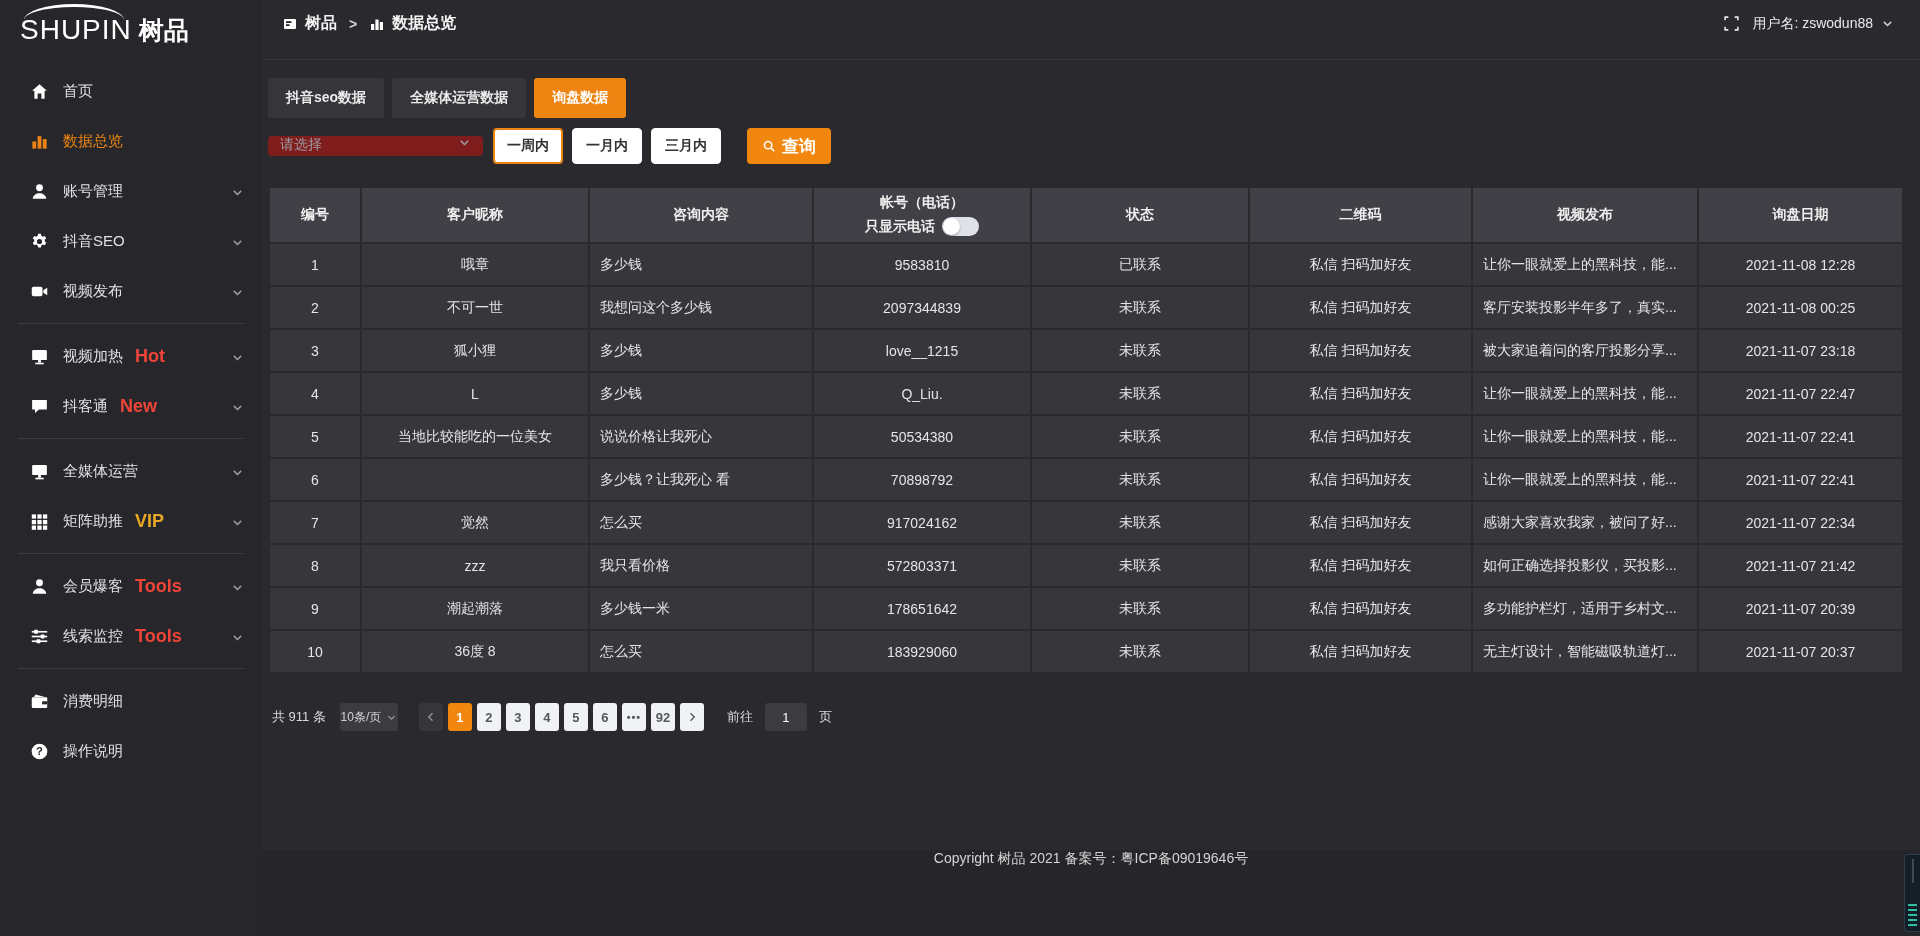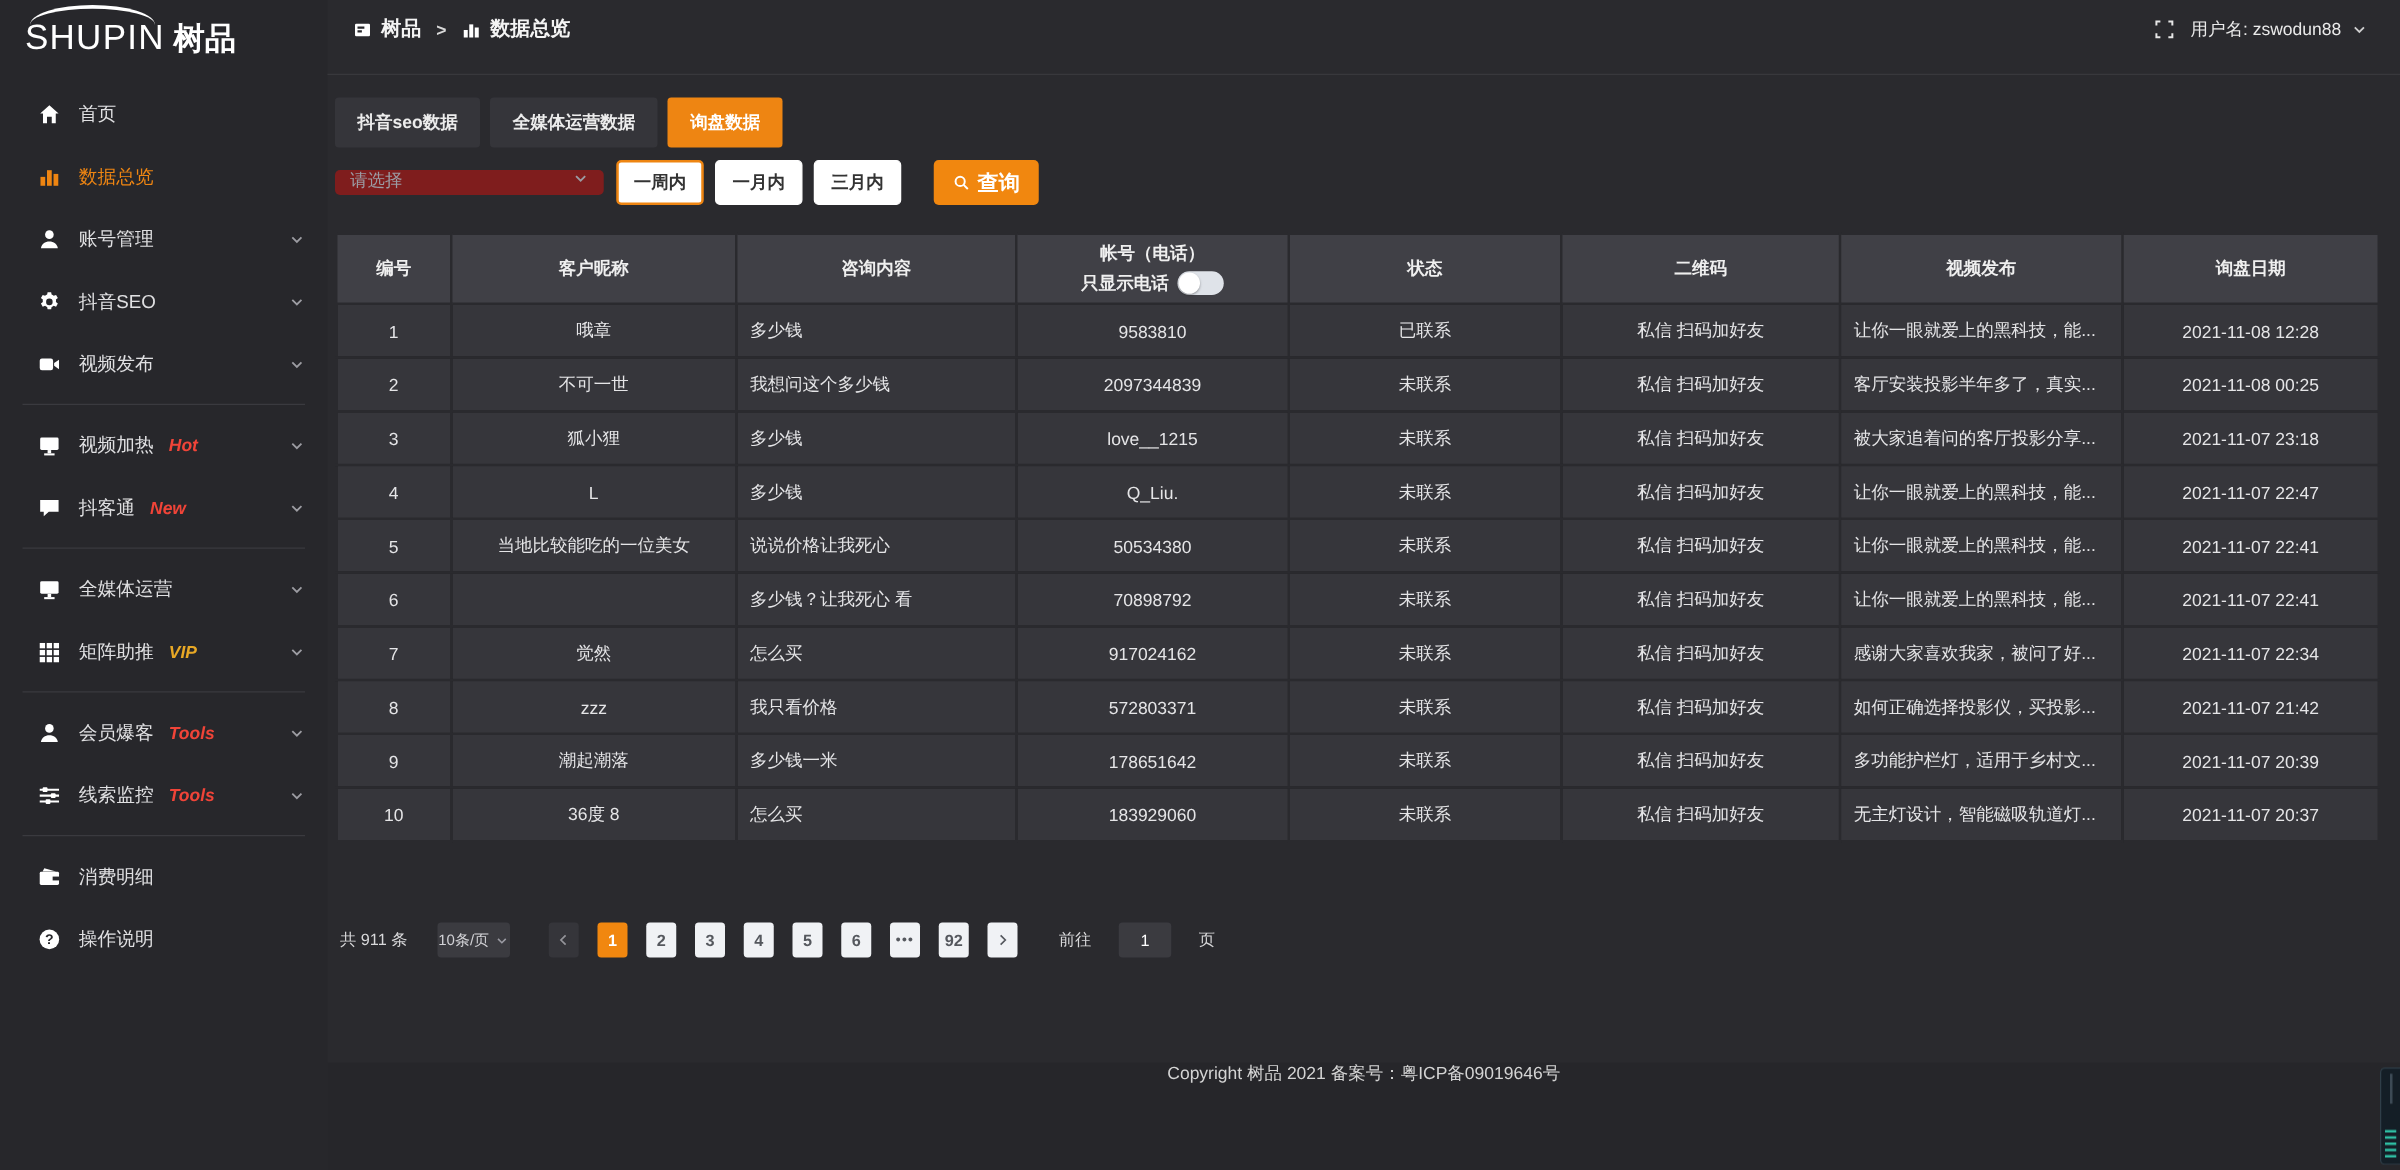--- a/index.html
+++ b/index.html
@@ -20,21 +20,21 @@
   .logo{position:relative;height:54px;padding:8px 0 0 20px;cursor:pointer;white-space:nowrap}
   .logo-arc{position:absolute;top:4px;left:24px;width:100px;height:16px;
     border-top:3px solid #fff;border-radius:50% 50% 0 0 / 100% 100% 0 0}
   .logo-latin{font-size:28px;font-weight:normal;letter-spacing:1px;color:#fff;line-height:44px}
   .logo-cjk{font-size:25px;font-weight:bold;color:#fff;margin-left:7px}
   .menu{padding-top:12px}
   .mi{position:relative;height:50px;display:flex;align-items:center;padding-left:30px;
       color:#e0e0e2;font-size:15px;cursor:pointer}
   .mi .icon{width:19px;height:19px;margin-right:14px;display:inline-flex;color:#fff;flex-shrink:0}
   .mi.active,.mi.active .icon{color:var(--accent)}
-  .badge{font-style:italic;font-weight:bold;font-size:14px;margin-left:12px}
+  .badge{font-weight:bold;font-size:18px;margin-left:12px}
   .badge.red{color:var(--red)} .badge.gold{color:var(--gold)}
   .mi .chev{position:absolute;right:18px;width:13px;height:13px;color:#9c9ca2}
   .menu-divider{height:1px;background:var(--line);margin:7px 18px}
 
   
   .main{flex:1;display:flex;flex-direction:column;min-width:0}
   .topbar{height:60px;display:flex;align-items:center;justify-content:space-between;
           padding:0 26px 12px 20px;border-bottom:1px solid #38383c}
   .breadcrumb{display:flex;align-items:center;font-size:16px;font-weight:bold;color:#f4f4f4}
   .crumb{display:flex;align-items:center;cursor:pointer}
@@ -77,21 +77,21 @@
   .st-contacted{color:#ececec}
   .st-pending{color:var(--accent)}
   .hdr-phone-line2{display:flex;align-items:center;justify-content:center;gap:7px;margin-top:5px;
                    font-weight:bold;font-size:14px}
   .toggle{width:37px;height:19px;background:#dfe3e9;border-radius:10px;position:relative;
           display:inline-block;cursor:pointer;flex-shrink:0}
   .toggle .knob{position:absolute;left:1px;top:1px;width:17px;height:17px;border-radius:50%;
                 background:#fff;box-shadow:0 1px 2px rgba(0,0,0,.35)}
 
   
-  .pager{display:flex;align-items:center;margin-top:64px;padding-left:4px;font-size:13px;color:#d8d8da;gap:15px}
+  .pager{display:flex;align-items:center;margin-top:29px;padding-left:4px;font-size:13px;color:#d8d8da;gap:5px}
   .total{margin-right:9px}
   .psize{width:58px;height:28px;background:#3b3b40;border-radius:3px;display:flex;align-items:center;
          justify-content:center;gap:5px;font-size:12px;color:#d2d2d6;cursor:pointer;margin-right:16px}
   .psize .chev{width:11px;height:11px;display:inline-flex;color:#9b9ba3}
   .pg{min-width:24px;height:28px;border:none;border-radius:3px;background:#f0f2f5;color:#55585e;
       font-size:13px;font-weight:bold;cursor:pointer;padding:0 4px;font-family:inherit;
       display:inline-flex;align-items:center;justify-content:center}
   .pg .icon{width:12px;height:12px;display:inline-flex}
   .pg.dark{background:#35353a;color:#94949a}
   .pg.active{background:var(--accent-bright);color:#fff}

